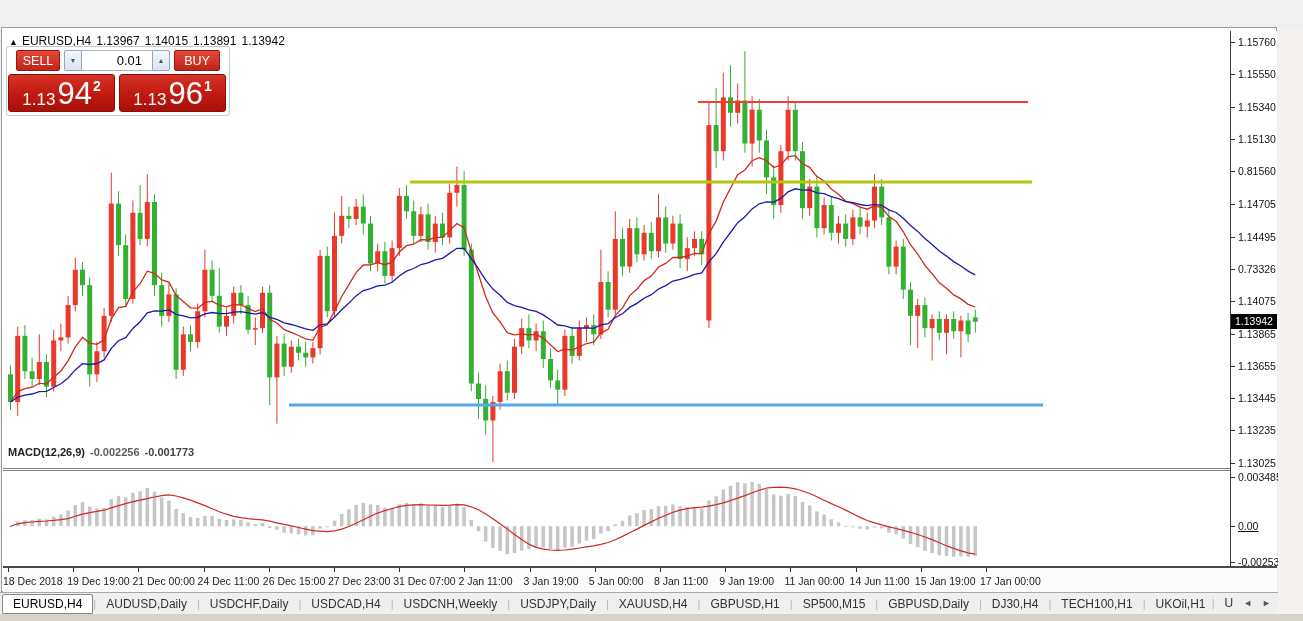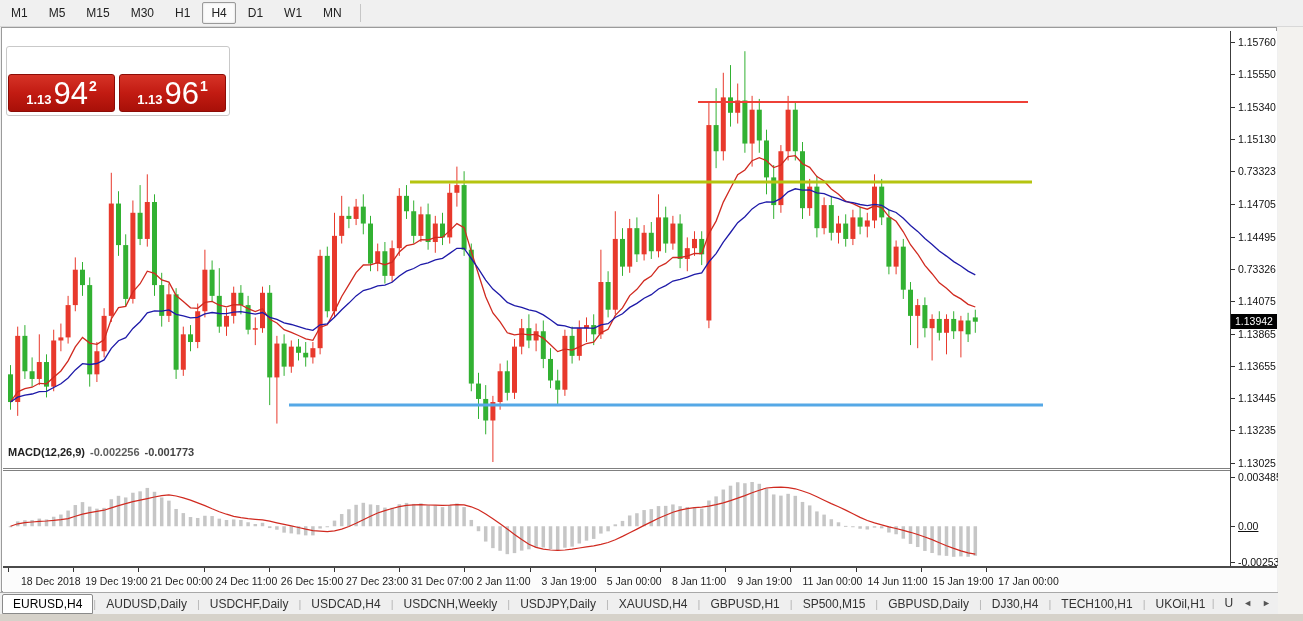--- a/index.html
+++ b/index.html
@@ -51,59 +51,46 @@
       font-size:7px;color:#3c5a84;text-align:center;line-height:20px;box-sizing:border-box;}
   #spin-down{margin-left:4px;border-radius:2px 0 0 2px;}
   #vol-input{width:70px;height:21px;border:1px solid #aab4c0;border-left:none;border-right:none;
       font-size:13px;text-align:right;padding-right:10px;box-sizing:border-box;color:#000;font-family:"Liberation Sans",sans-serif;}
   #spin-up{border-radius:0 2px 2px 0;}
   .big-btn{position:absolute;top:27px;width:107px;height:38px;border:1px solid #8c0c06;border-radius:3px;
       background:linear-gradient(#d63327 0%,#c21b12 50%,#a81008 100%);color:#fff;
       display:flex;align-items:flex-end;justify-content:center;padding-bottom:3px;box-sizing:border-box;cursor:default;}
   #big-sell{left:1px;}
   #big-buy{left:112px;}
-  .bp-prefix{font-size:13px;font-weight:bold;margin-right:2px;line-height:16px;}
+  .bp-prefix{font-size:17px;font-weight:normal;margin-right:2px;line-height:16px;}
   .bp-big{font-size:31px;line-height:28px;font-weight:normal;}
   .bp-sup{font-size:14px;font-weight:bold;position:relative;top:-14px;margin-left:1px;}
 
   
   #date-axis{position:absolute;left:3px;top:568px;width:1274px;height:24px;background:#fcfcfc;}
   .da-tick{position:absolute;top:0;width:1px;height:4px;background:#333;}
-  .da-label{position:absolute;top:7px;font-size:10.5px;color:#222;white-space:nowrap;margin-left:18px;}
+  .da-label{position:absolute;top:7px;font-size:10.5px;color:#222;white-space:nowrap;}
 
   
   #tab-bar{position:absolute;left:0;top:592px;width:1303px;height:22px;background:#efefef;border-top:1px solid #a8a8a8;
       display:flex;align-items:center;box-sizing:border-box;}
   .tab{font-size:12px;color:#333;padding:2px 10px;white-space:nowrap;cursor:default;}
   .tab.active{background:#fff;border:1px solid #8a8a8a;border-radius:2px 2px 0 0;color:#000;margin-left:2px;}
   .tab-sep{color:#b5b5b5;font-size:11px;}
   #tab-scroll{position:absolute;right:32px;top:3px;display:flex;gap:10px;align-items:center;}
   .scroll-arrow{font-size:9px;color:#555;cursor:default;}
   #bottom-strip{position:absolute;left:0;top:614px;width:1303px;height:7px;background:#d6d2ca;}
 
   svg{display:block;}
 </style>
 </head>
 <body>
 
 <div id="screen">
 
-  <div id="toolbar">
-
-    <span class="tf-btn">M1</span>
-      <span class="tf-btn">M5</span>
-      <span class="tf-btn">M15</span>
-      <span class="tf-btn">M30</span>
-      <span class="tf-btn">H1</span>
-      <span class="tf-btn active">H4</span>
-      <span class="tf-btn">D1</span>
-      <span class="tf-btn">W1</span>
-      <span class="tf-btn">MN</span>
-      <span id="tf-sep"></span>
-  </div>
 
   <div id="chart-window"></div>
 
   <div id="main-pane">
     <svg id="main-svg" width="1227" height="437" viewBox="0 0 1227 437">
         <g>
           <line x1="7.5" y1="334.1005484460682" x2="7.5" y2="378.71919561243215" stroke="#32b132" stroke-width="1"></line>
           <rect x="5" y="343.3319926873869" width="5" height="27.694332723945763" fill="#32b132"></rect>
           <line x1="14.7" y1="295.63619744058457" x2="14.7" y2="384.87349177330896" stroke="#e8392c" stroke-width="1"></line>
           <rect x="12.2" y="304.86764168189984" width="5" height="66.15868372943282" fill="#e8392c"></rect>
@@ -379,22 +366,32 @@
           <polyline points="7.5,371.0 14.7,366.1 21.9,364.2 29.1,363.0 36.3,360.6 43.5,360.3 50.7,356.5 57.9,352.8 65.1,347.0 72.3,338.9 79.5,332.7 86.7,333.5 93.9,332.5 101.10000000000001,328.9 108.3,317.4 115.5,309.7 122.7,306.6 129.9,297.4 137.1,290.7 144.3,281.9 151.5,279.8 158.70000000000002,280.2 165.9,278.9 173.1,283.4 180.3,284.8 187.5,286.8 194.70000000000002,286.3 201.9,282.8 209.1,281.5 216.3,282.5 223.5,282.7 230.70000000000002,281.1 237.9,280.6 245.1,281.9 252.3,283.1 259.5,281.5 266.7,286.3 273.90000000000003,288.3 281.1,291.8 288.3,293.5 295.5,295.6 302.7,297.9 309.90000000000003,299.3 317.1,293.8 324.3,292.8 331.5,286.3 338.7,278.8 345.90000000000003,272.1 353.1,264.9 360.3,259.6 367.5,257.6 374.7,254.8 381.90000000000003,254.1 389.1,251.3 396.3,244.9 403.5,240.1 410.7,237.5 417.90000000000003,233.5 425.1,231.8 432.3,228.9 439.5,227.3 446.7,222.4 453.90000000000003,217.3 461.1,217.4 468.3,227.5 475.5,237.9 482.7,249.1 489.90000000000003,258.1 497.1,264.2 504.3,271.4 511.5,274.7 518.7,276.4 525.9,278.8 533.1,280.4 540.3000000000001,283.9 547.5,288.8 554.7,294.0 561.9,294.8 569.1,297.0 576.3000000000001,297.0 583.5,296.8 590.7,297.3 597.9,293.9 605.1,292.7 612.3000000000001,286.5 619.5,282.7 626.7,276.4 633.9,272.4 641.1,267.2 648.3000000000001,263.7 655.5,258.0 662.7,254.6 669.9,250.0 677.1,248.4 684.3000000000001,246.1 691.5,243.3 698.7,241.8 705.9,230.8 713.1,222.6 720.3000000000001,211.1 727.5,201.5 734.7,191.7 741.9,185.8 749.1,177.9 756.3000000000001,172.8 763.5,170.9 770.7,171.1 777.9,167.4 785.1,160.8 792.3000000000001,157.8 799.5,159.2 806.7,159.0 813.9,161.8 821.1,162.7 828.3000000000001,165.6 835.5,167.6 842.7,170.6 849.9,171.7 857.1,173.5 864.3000000000001,174.7 871.5,173.3 878.7,174.3 885.9,178.8 893.1,181.5 900.3000000000001,187.2 907.5,194.5 914.7,200.4 921.9,207.5 929.1,213.5 936.3000000000001,220.0 943.5,225.1 950.7,230.6 957.9,235.0 965.1,240.1 972.3000000000001,243.8" stroke="#1e1aa8" stroke-width="1.3"></polyline>
         </g>
         <g>
           <line x1="695" y1="71.00438756855601" x2="1025" y2="71.00438756855601" stroke="#ee4037" stroke-width="2"></line>
           <line x1="407" y1="151.01023765996175" x2="1029" y2="151.01023765996175" stroke="#b5c410" stroke-width="3"></line>
           <line x1="286" y1="374.10347349177454" x2="1040" y2="374.10347349177454" stroke="#55a8e6" stroke-width="3"></line>
         </g>
       </svg>
   </div>
 
+  <div id="chart-header">
+    <span id="expand-icon">▲</span><span>EURUSD,H4</span><span class="num">1.13967</span><span class="num">1.14015</span><span class="num">1.13891</span><span class="num">1.13942</span>
+  </div>
 
   <div id="trade-panel">
+    <div class="tp-row1">
+      <div id="sell-btn" class="btn-small">SELL</div>
+      <div id="spin-down" class="spin-btn">▼</div>
+      <input id="vol-input" value="0.01" style="">
+      <div id="spin-up" class="spin-btn">▲</div>
+      <div id="buy-btn" class="btn-small">BUY</div>
+    </div>
     <div id="big-sell" class="big-btn">
       <span class="bp-prefix">1.13</span>
       <span class="bp-big">94</span>
       <span class="bp-sup">2</span>
     </div>
     <div id="big-buy" class="big-btn">
       <span class="bp-prefix">1.13</span>
       <span class="bp-big">96</span>
       <span class="bp-sup">1</span>
     </div>
@@ -555,21 +552,21 @@
     <div id="current-price-box" style="top: 283.213px;">1.13942</div>
   <div class="pa-tick" style="top: 11px;"></div>
       <span class="pa-label" style="top: 5px;">1.15760</span>
       <div class="pa-tick" style="top: 43.3101px;"></div>
       <span class="pa-label" style="top: 37.3101px;">1.15550</span>
       <div class="pa-tick" style="top: 75.6201px;"></div>
       <span class="pa-label" style="top: 69.6201px;">1.15340</span>
       <div class="pa-tick" style="top: 107.93px;"></div>
       <span class="pa-label" style="top: 101.93px;">1.15130</span>
       <div class="pa-tick" style="top: 140.24px;"></div>
-      <span class="pa-label" style="top: 134.24px;">0.73323</span>
+      <span class="pa-label" style="top: 134.24px;">0.81560</span>
       <div class="pa-tick" style="top: 173.32px;"></div>
       <span class="pa-label" style="top: 167.32px;">1.14705</span>
       <div class="pa-tick" style="top: 205.63px;"></div>
       <span class="pa-label" style="top: 199.63px;">1.14495</span>
       <div class="pa-tick" style="top: 237.94px;"></div>
       <span class="pa-label" style="top: 231.94px;">0.73326</span>
       <div class="pa-tick" style="top: 270.25px;"></div>
       <span class="pa-label" style="top: 264.25px;">1.14075</span>
       <div class="pa-tick" style="top: 302.56px;"></div>
       <span class="pa-label" style="top: 296.56px;">1.13865</span>

